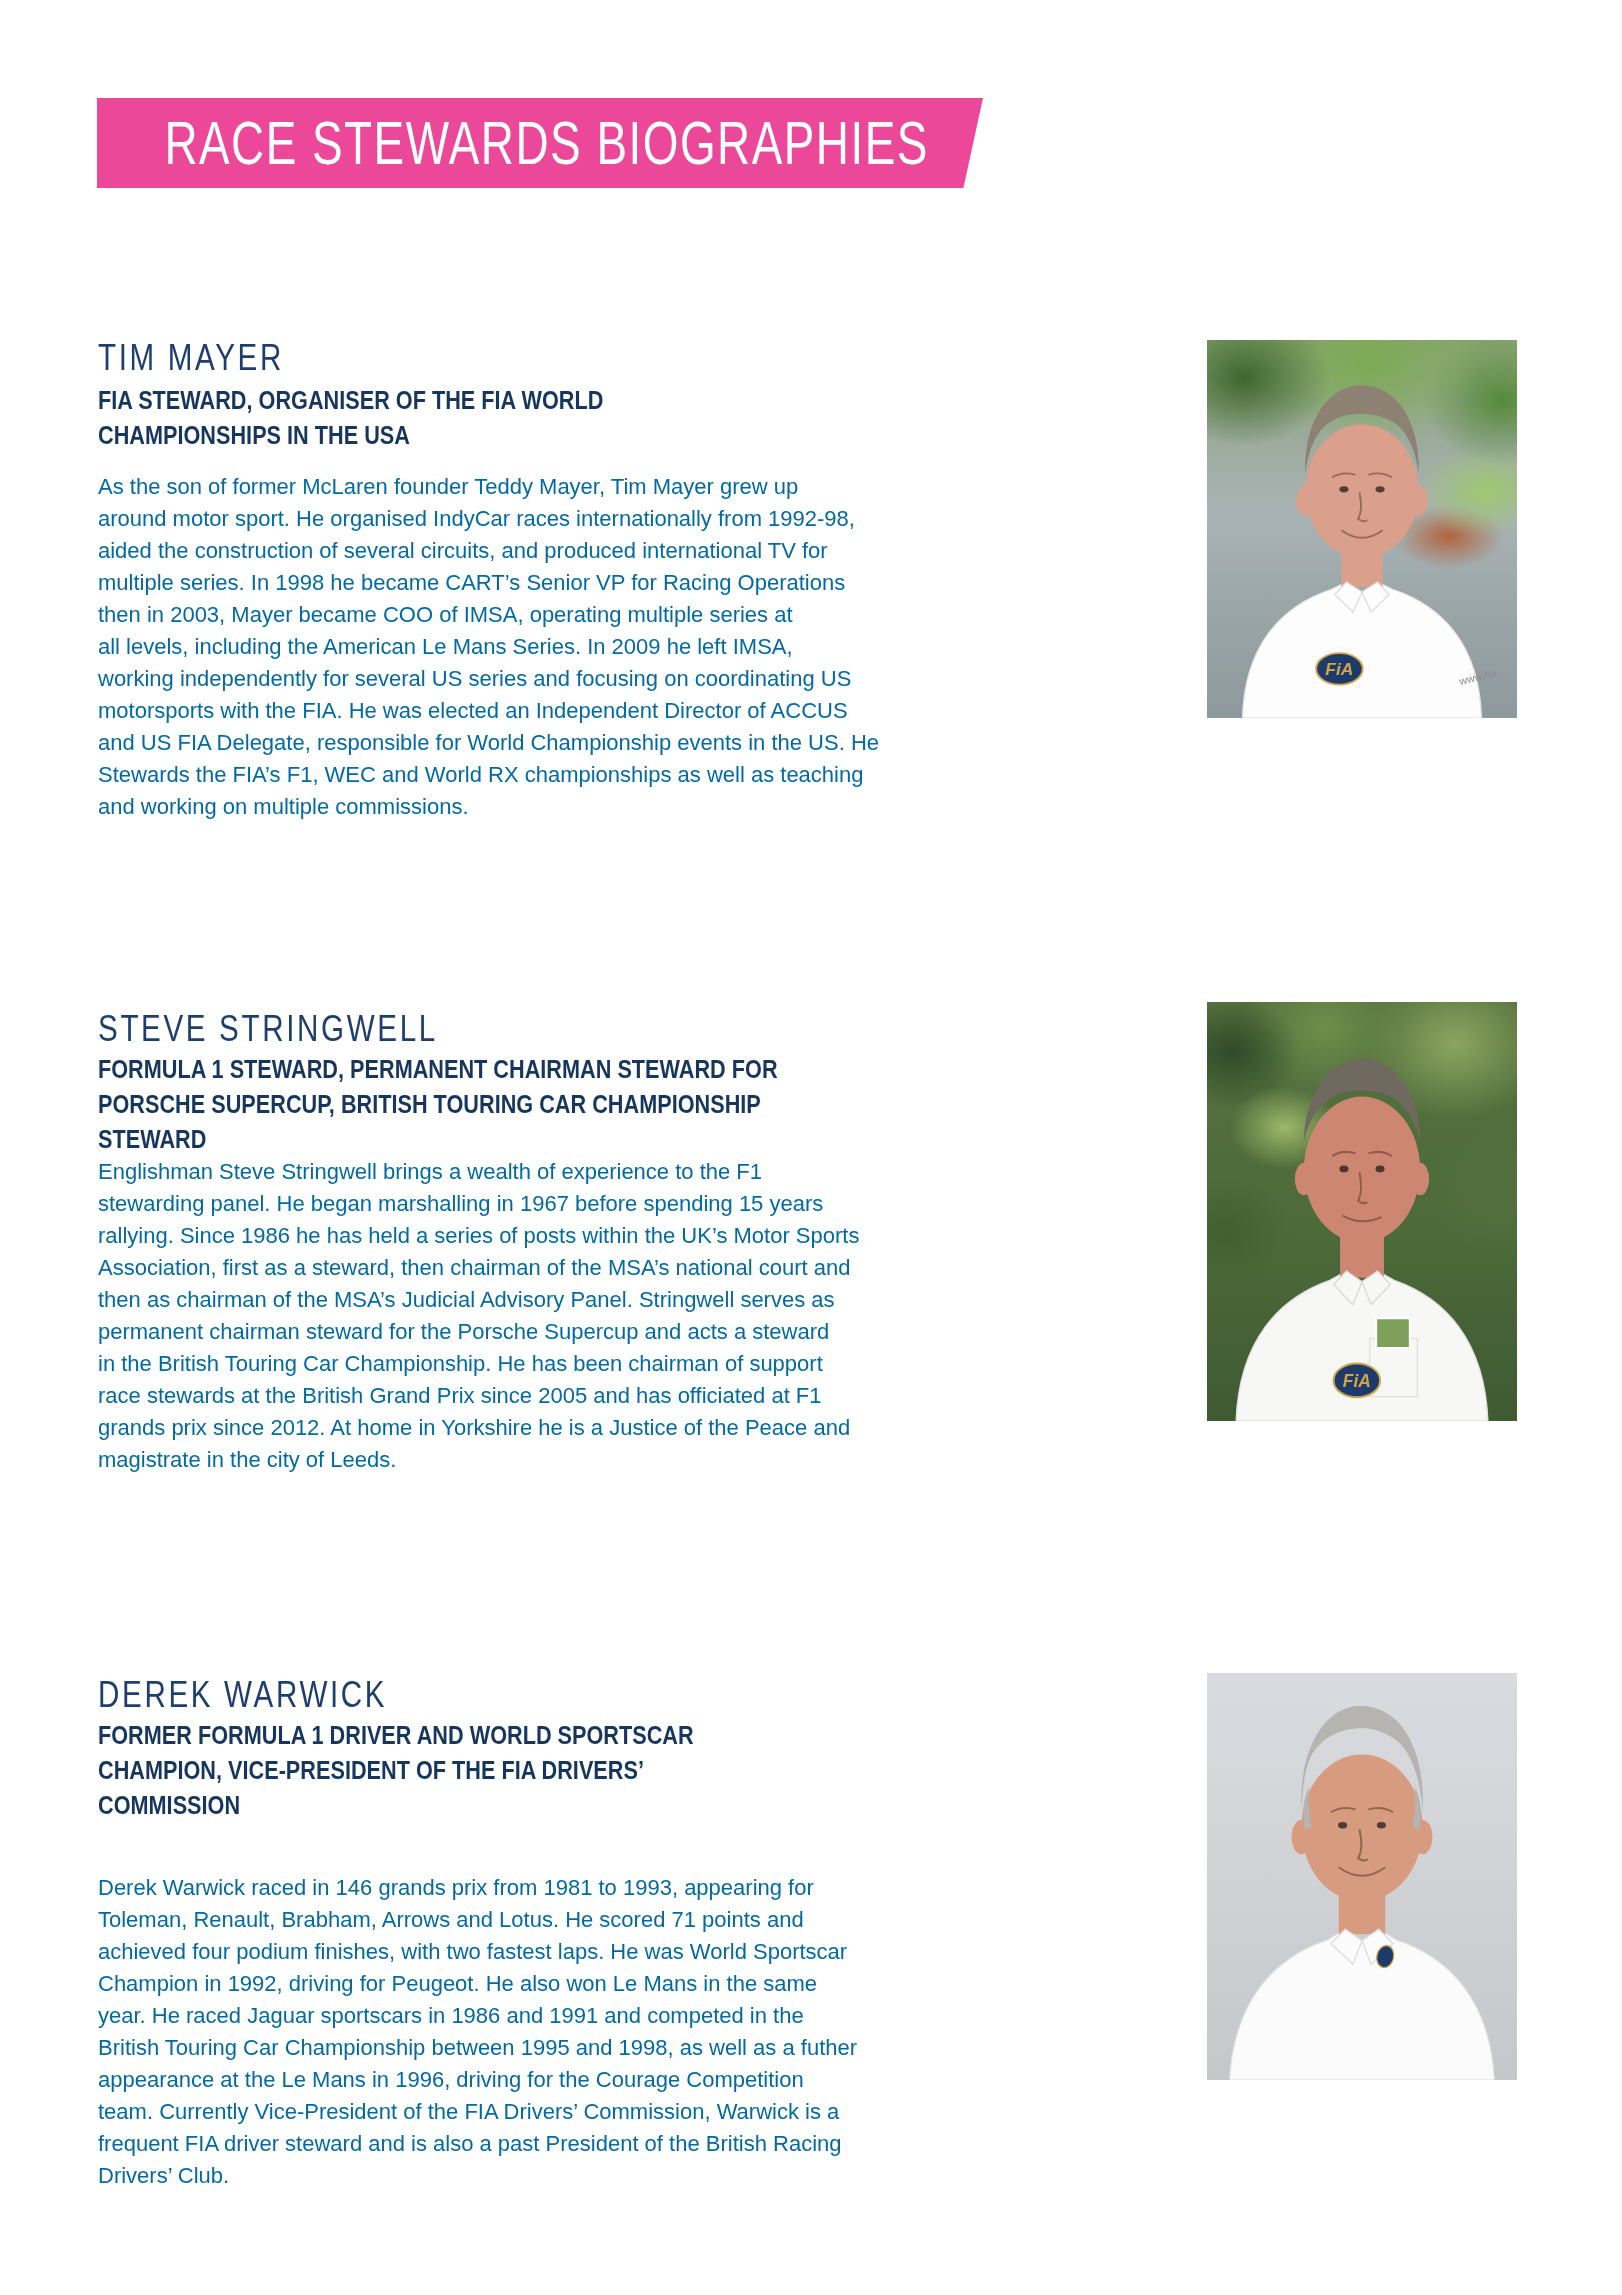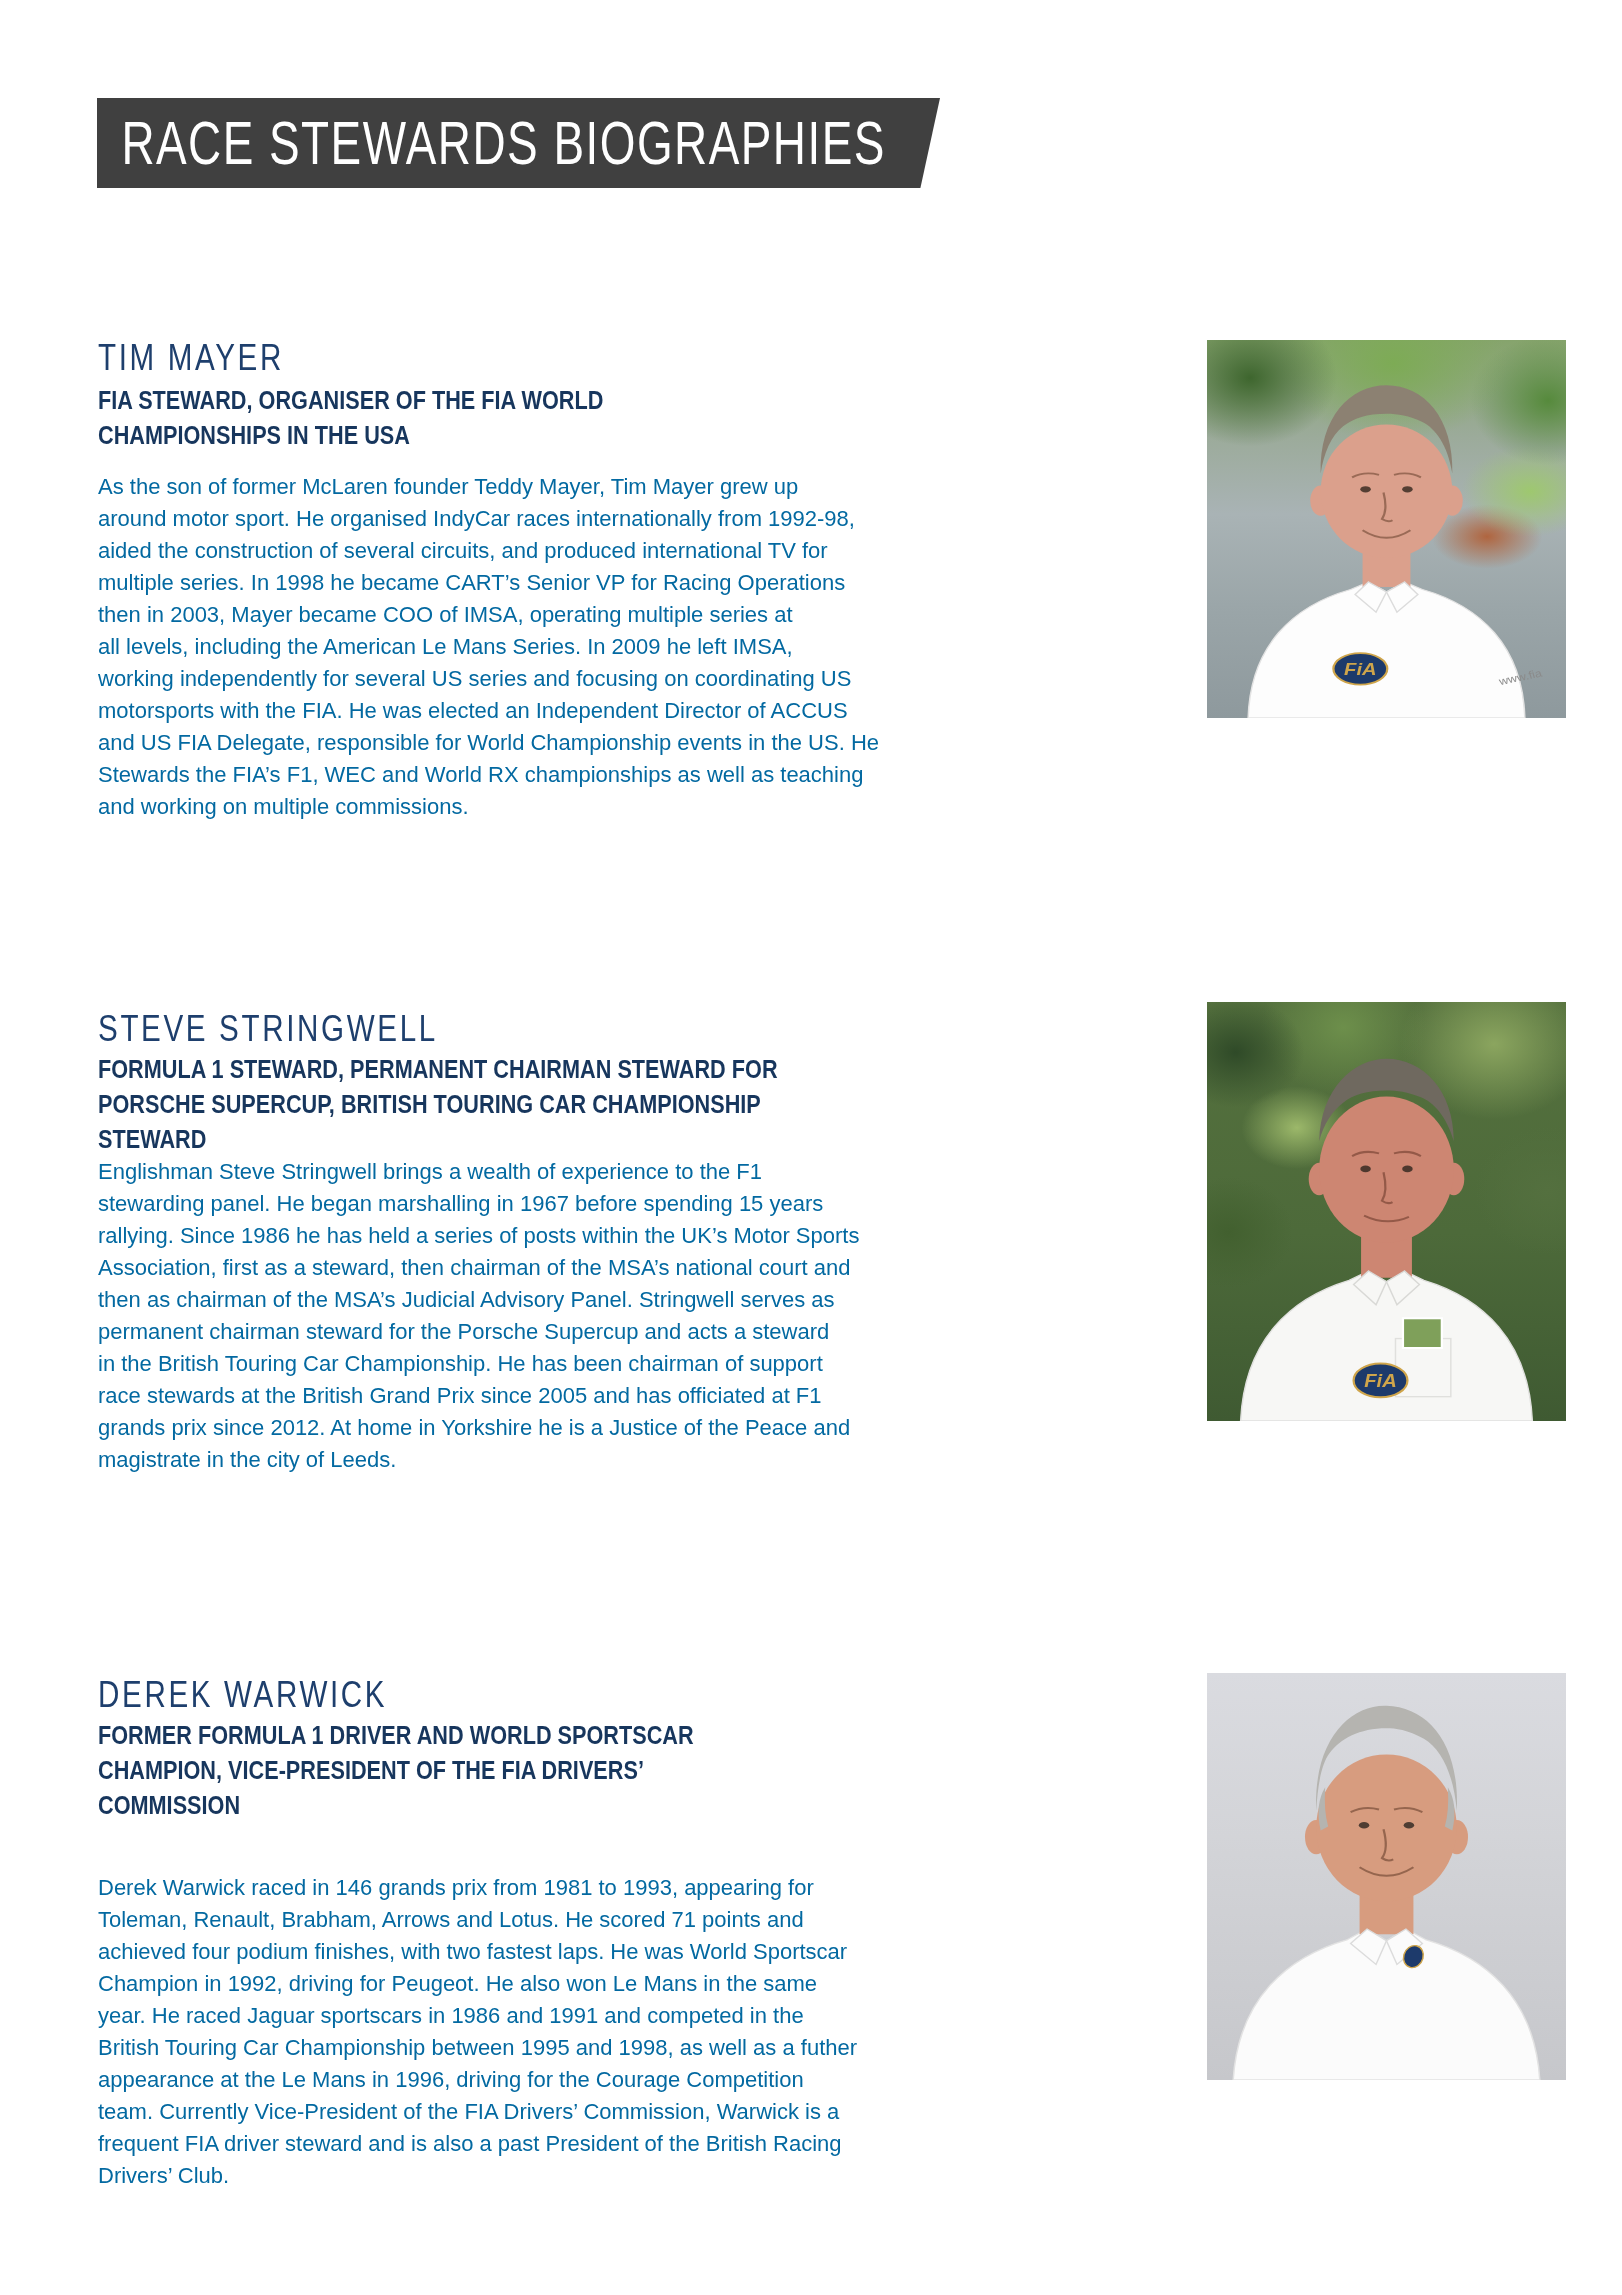--- a/index.html
+++ b/index.html
@@ -33,21 +33,21 @@
   }
   .bio{
     position:absolute;left:98px;margin:0;width:1021px;
     color:#0369a1;font-size:22px;font-weight:400;line-height:32px;
     white-space:pre-line;
   }
   #name-tim{top:337px;}   #role-tim{top:383px;}   #bio-tim{top:471px;}
   #name-steve{top:1008px;}#role-steve{top:1052px;}#bio-steve{top:1156px;}
   #name-derek{top:1674px;}#role-derek{top:1718px;}#bio-derek{top:1840px;margin-top:32px;}
   
-  .photo{position:absolute;left:1207px;width:359px;overflow:hidden;}
+  .photo{position:absolute;left:1207px;width:310px;overflow:hidden;}
   #photo-tim{top:340px;height:378px;}
   #photo-steve{top:1002px;height:419px;}
   #photo-derek{top:1673px;height:407px;}
   .photo-bg{position:absolute;inset:0;}
   #photo-tim .photo-bg{
     background:
       radial-gradient(ellipse 124px 98px at 12% 10%, #3e662e 0%, rgba(62,102,46,0) 70%),
       radial-gradient(ellipse 157px 111px at 52% 6%, #7dab55 0%, rgba(125,171,85,0) 72%),
       radial-gradient(ellipse 111px 92px at 95% 16%, #568a3c 0%, rgba(86,138,60,0) 70%),
       radial-gradient(ellipse 98px 65px at 90% 40%, #9ec86f 0%, rgba(158,200,111,0) 70%),
@@ -65,21 +65,21 @@
       linear-gradient(180deg,#55713e 0%, #4d6a3a 55%, #3f5a32 100%);
   }
   #photo-derek .photo-bg{
     background:linear-gradient(180deg,#dadbe0 0%, #d3d4d8 40%, #c6c7cb 100%);
   }
   .photo svg{position:absolute;left:0;bottom:0;width:100%;height:100%;}
 </style>
 </head>
 <body>
 
-<header class="banner" style="background: #404040;">
+<header class="banner" style="background: #ec4899; padding-left: 43px;">
   <span class="banner-text" style="color: rgb(255, 255, 255);">RACE STEWARDS BIOGRAPHIES</span>
 </header>
 
 <h2 class="name" id="name-tim">TIM MAYER</h2>
 <h3 class="role" id="role-tim">FIA STEWARD, ORGANISER OF THE FIA WORLD
 CHAMPIONSHIPS IN THE USA</h3>
 <p class="bio" id="bio-tim">As the son of former McLaren founder Teddy Mayer, Tim Mayer grew up
 around motor sport. He organised IndyCar races internationally from 1992-98,
 aided the construction of several circuits, and produced international TV for
 multiple series. In 1998 he became CART’s Senior VP for Racing Operations

